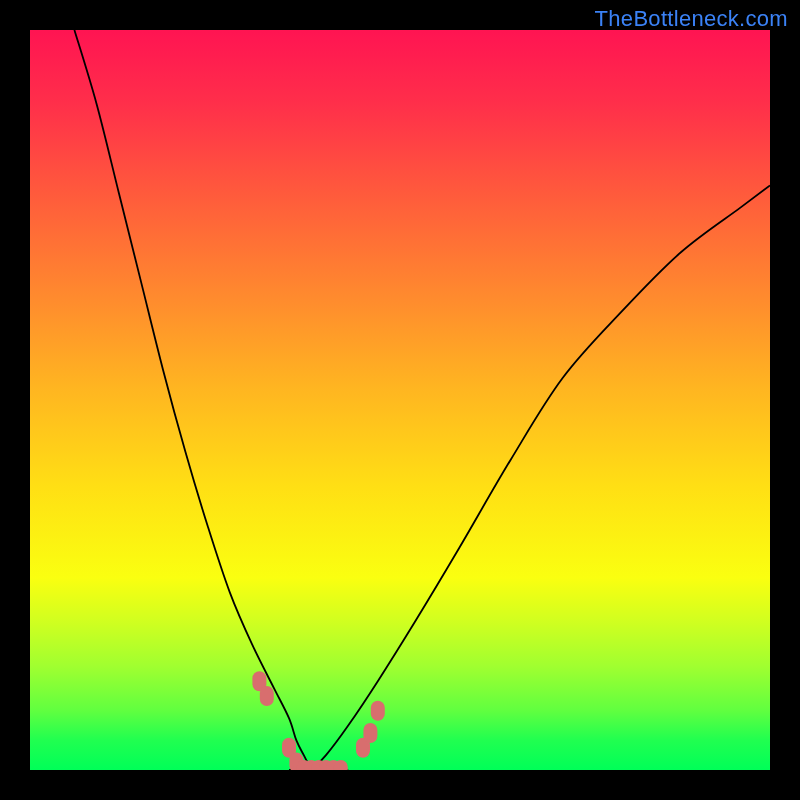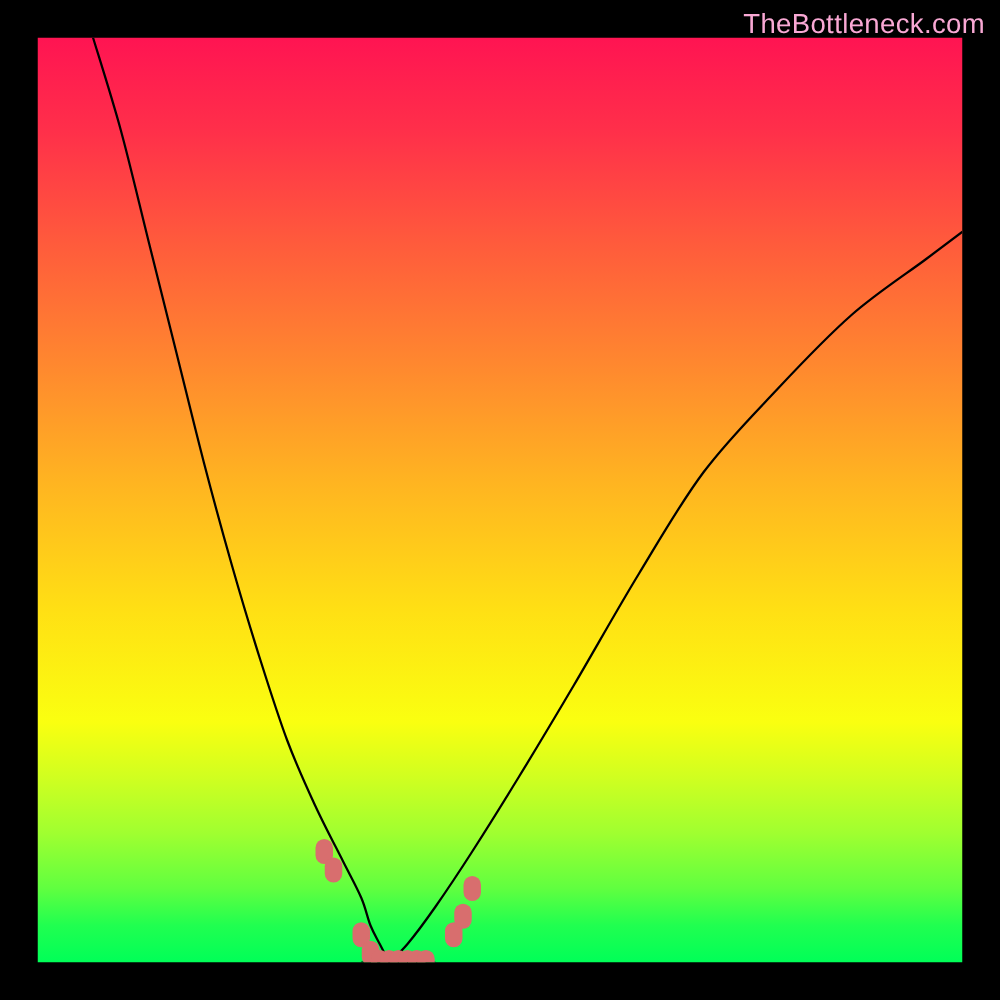--- a/index.html
+++ b/index.html
@@ -41,21 +41,21 @@
       #a0ff30 86%,
       #60ff40 92%,
       #20ff50 96%,
       #00ff58 100%
     );
   }
   .watermark {
     position: absolute;
     top: 6px;
     right: 12px;
-    color: #f9a8d4;
+    color: #3b82f6;
     font-size: 22px;
     font-weight: 500;
     letter-spacing: 0.3px;
     z-index: 5;
     text-align: right;
   }
   svg.curves {
     position: absolute;
     inset: 0;
     width: 100%;

